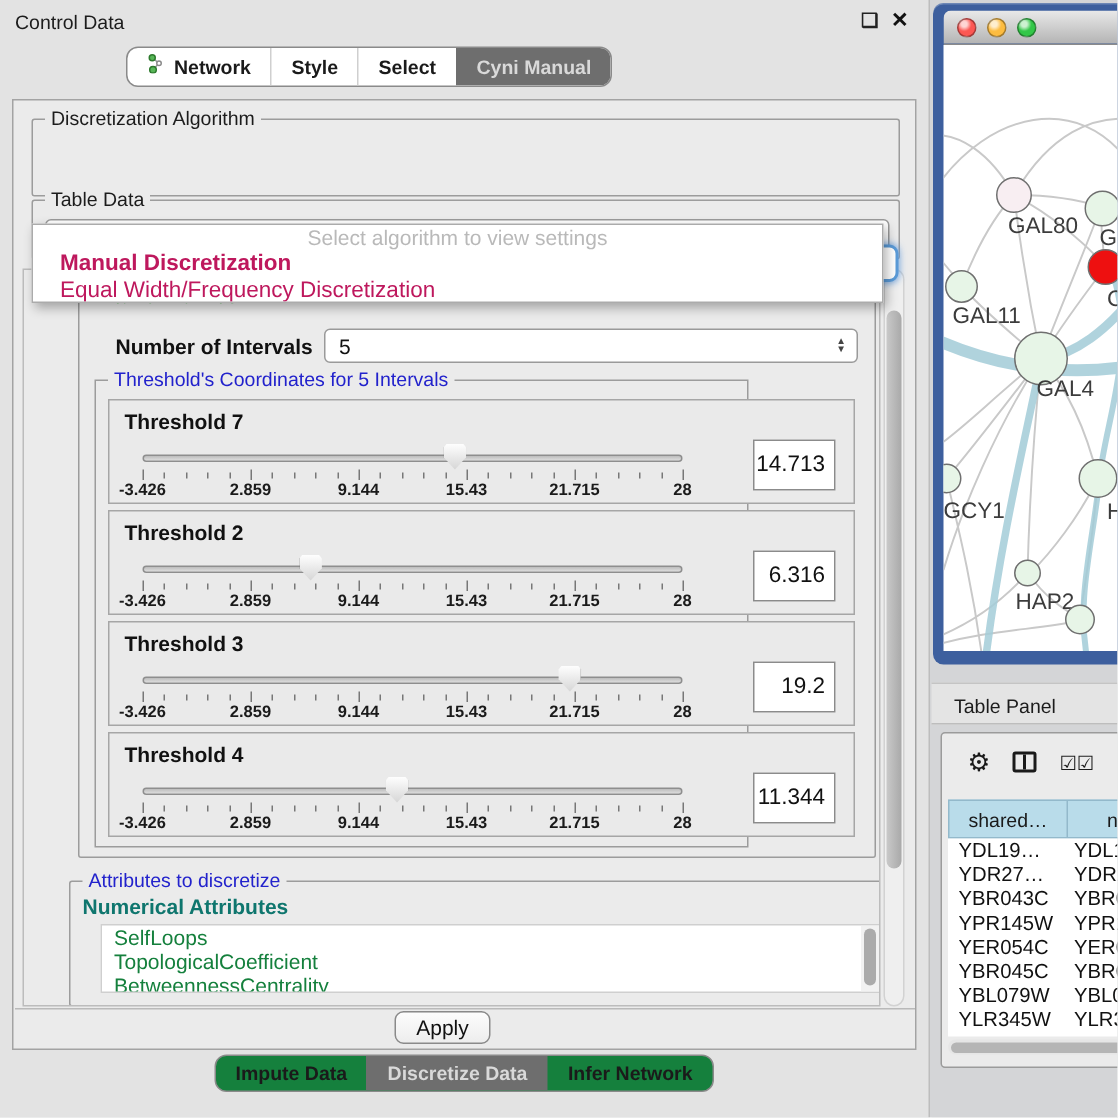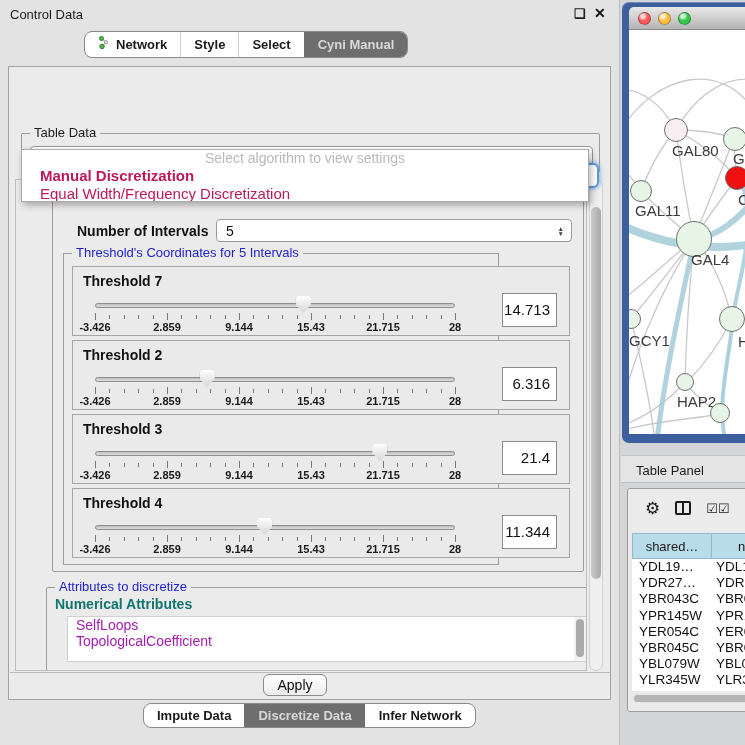--- a/index.html
+++ b/index.html
@@ -59,28 +59,28 @@
   .ticks { position:absolute; left:0; top:46px; width:100%; height:8px; }
   .tickmark { position:absolute; width:1px; height:4px; background:#777; top:2px; }
   .tickmark.major { height:7px; top:0; }
   .ticklabels { position:absolute; left:0; top:54px; width:100%; height:13px; }
   .ticklabel { position:absolute; transform:translateX(-50%); font-size:11px; font-weight:bold; color:#1a1a1a; white-space:nowrap; }
   .thr-value { position:absolute; right:12px; top:26px; width:55px; height:34px; background:#fff; border:1px solid #8b8b8b; font-size:15px; color:#111; text-align:right; line-height:32px; padding-right:6px; }
 
   .attr-group { left:30px; top:407px; width:553px; height:84px; }
   .attr-title { position:absolute; left:8px; top:8px; font-size:14px; font-weight:bold; color:#0f766e; }
   .attr-list { position:absolute; left:20px; top:28px; width:520px; height:46px; background:#fff; border:1px solid #cfcfcf; overflow:hidden; }
-  .attr-item { font-size:14px; color:#a21caf; line-height:16px; padding-left:8px; white-space:nowrap; }
+  .attr-item { font-size:14px; color:#15803d; line-height:16px; padding-left:8px; white-space:nowrap; }
   .attr-scroll { position:absolute; right:0; top:0; width:12px; height:100%; background:#f2f2f2; }
   .attr-scroll .thumb { position:absolute; left:2px; top:2px; width:8px; height:38px; background:#ababab; border-radius:4px; }
 
   .apply-row { position:absolute; left:1px; top:605px; width:600px; border-top:1px solid #b9b9b9; }
   .apply-btn { position:absolute; left:254px; top:607px; width:64px; height:22px; background:linear-gradient(#fdfdfd,#ededed); border:1px solid #8a8a8a; border-radius:6px; font-size:14px; color:#111; text-align:center; line-height:20px; }
 
-  .bottom-tabbar { position:absolute; left:143px; top:703px; height:25px; display:flex; background:#ffffff; border:1px solid #8a8a8a; border-radius:8px; overflow:hidden; }
+  .bottom-tabbar { position:absolute; left:143px; top:703px; height:25px; display:flex; background:#15803d; border:1px solid #8a8a8a; border-radius:8px; overflow:hidden; }
 
   
   .right-region { position:absolute; left:621px; top:0; width:124px; height:745px; background:#d4d5d7; }
   .net-window { position:absolute; left:1px; top:2px; width:130px; height:441px; background:var(--frame_blue); border-radius:7px 0 0 7px; padding:5px 0 9px 7px; box-shadow:inset 0 1px 0 rgba(255,255,255,.25); }
   .net-titlebar { height:23px; background:linear-gradient(#e9e9e9,#b4b4b4); border-radius:5px 0 0 0; border-bottom:1px solid #8a8a8a; display:flex; align-items:center; padding-left:9px; gap:7px; }
   .light { width:13px; height:13px; border-radius:50%; border:1px solid rgba(0,0,0,.35); }
   .net-canvas { position:relative; height:404px; background:#fff; overflow:hidden; }
   .net-canvas svg { position:absolute; left:0; top:0; }
   .node { position:absolute; border-radius:50%; border:1px solid #6f6f6f; }
   .node-label { position:absolute; font-size:15px; color:#3c3c3c; white-space:nowrap; }
@@ -132,20 +132,23 @@
         </div>
         <div class="tab">
           <span>Select</span>
         </div>
         <div class="tab sel">
           <span>Cyni Manual</span>
         </div>
       </div>
 
     <div class="main-panel">
+      <div class="groupbox algo-group">
+        <span class="group-label">Discretization Algorithm</span>
+      </div>
 
       <div class="groupbox tabledata-group">
         <span class="group-label">Table Data</span>
         <div class="combo td-combo">
           <span>galFiltered.sif default node</span>
           <span class="spin"></span>
         </div>
       </div>
 
       <div class="scrollpane">
@@ -282,21 +285,21 @@
                     </div>
                     <div class="ticklabels">
                       <span class="ticklabel" style="left: 0%;">-3.426</span>
                       <span class="ticklabel" style="left: 20%;">2.859</span>
                       <span class="ticklabel" style="left: 40%;">9.144</span>
                       <span class="ticklabel" style="left: 60%;">15.43</span>
                       <span class="ticklabel" style="left: 80%;">21.715</span>
                       <span class="ticklabel" style="left: 100%;">28</span>
                     </div>
                   </div>
-                  <div class="thr-value">21.4</div>
+                  <div class="thr-value">19.2</div>
                 </div>
                 <div class="thr-row" style="top: 234px;">
                   <div class="thr-label">Threshold 4</div>
                   <div class="thr-slider">
                     <div class="track"></div>
                     <div class="thumb-k" style="left: 46.9993%;"></div>
                     <div class="ticks">
                       <span class="tickmark major" style="left: 0%;"></span>
                       <span class="tickmark" style="left: 4%;"></span>
                       <span class="tickmark" style="left: 8%;"></span>
@@ -339,20 +342,21 @@
           </div>
         </div>
 
         <div class="groupbox attr-group">
           <span class="group-label blue">Attributes to discretize</span>
           <span class="attr-title">Numerical Attributes</span>
           <div class="attr-list">
             <div>
                 <div class="attr-item">SelfLoops</div>
                 <div class="attr-item">TopologicalCoefficient</div>
+                <div class="attr-item">BetweennessCentrality</div>
               </div>
             <div class="attr-scroll">
                 <div class="thumb"></div>
               </div>
           </div>
         </div>
       </div>
 
       <div class="vscroll">
           <div class="thumb"></div>

